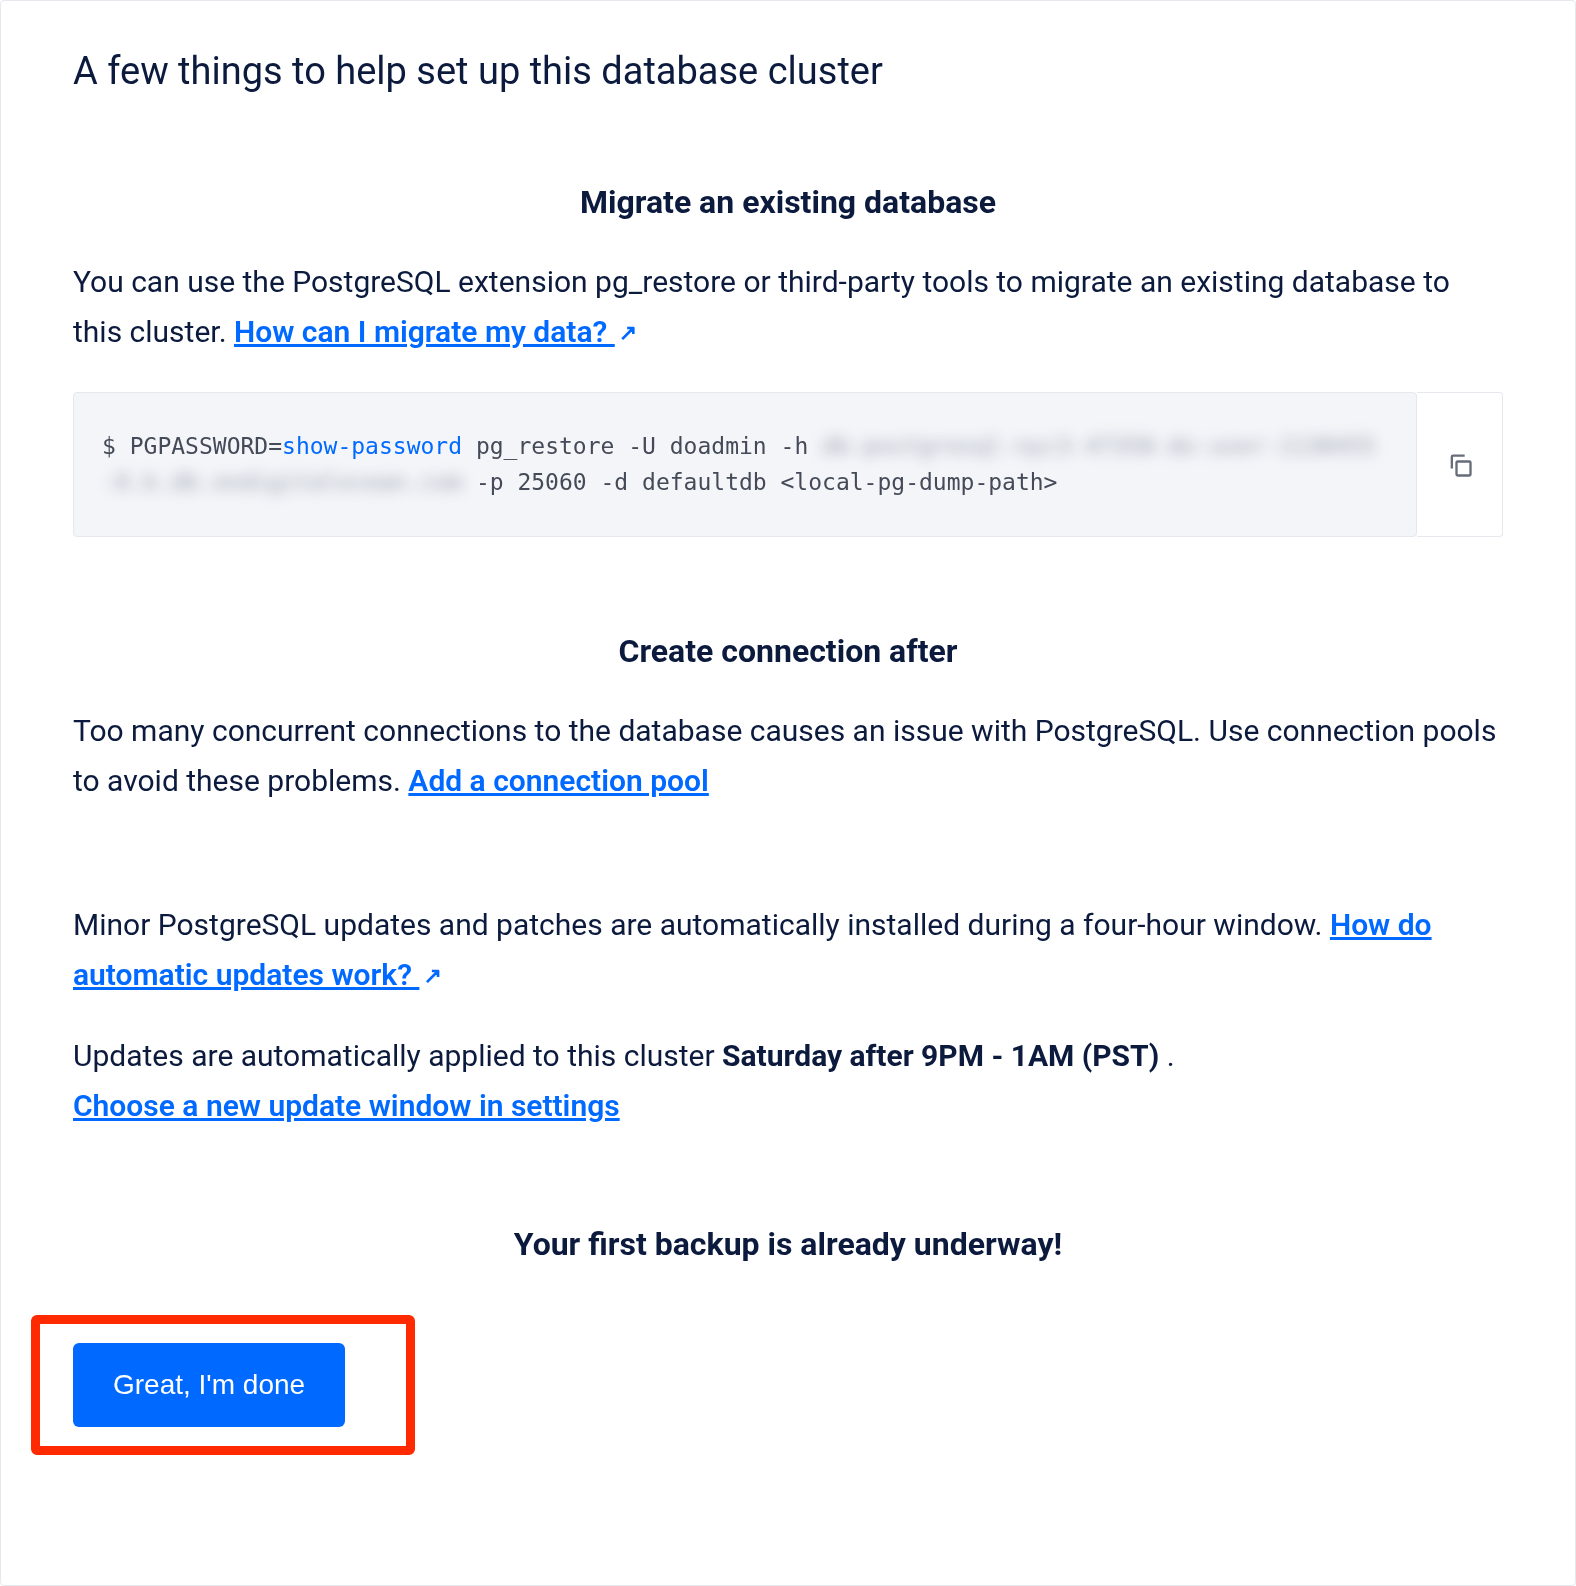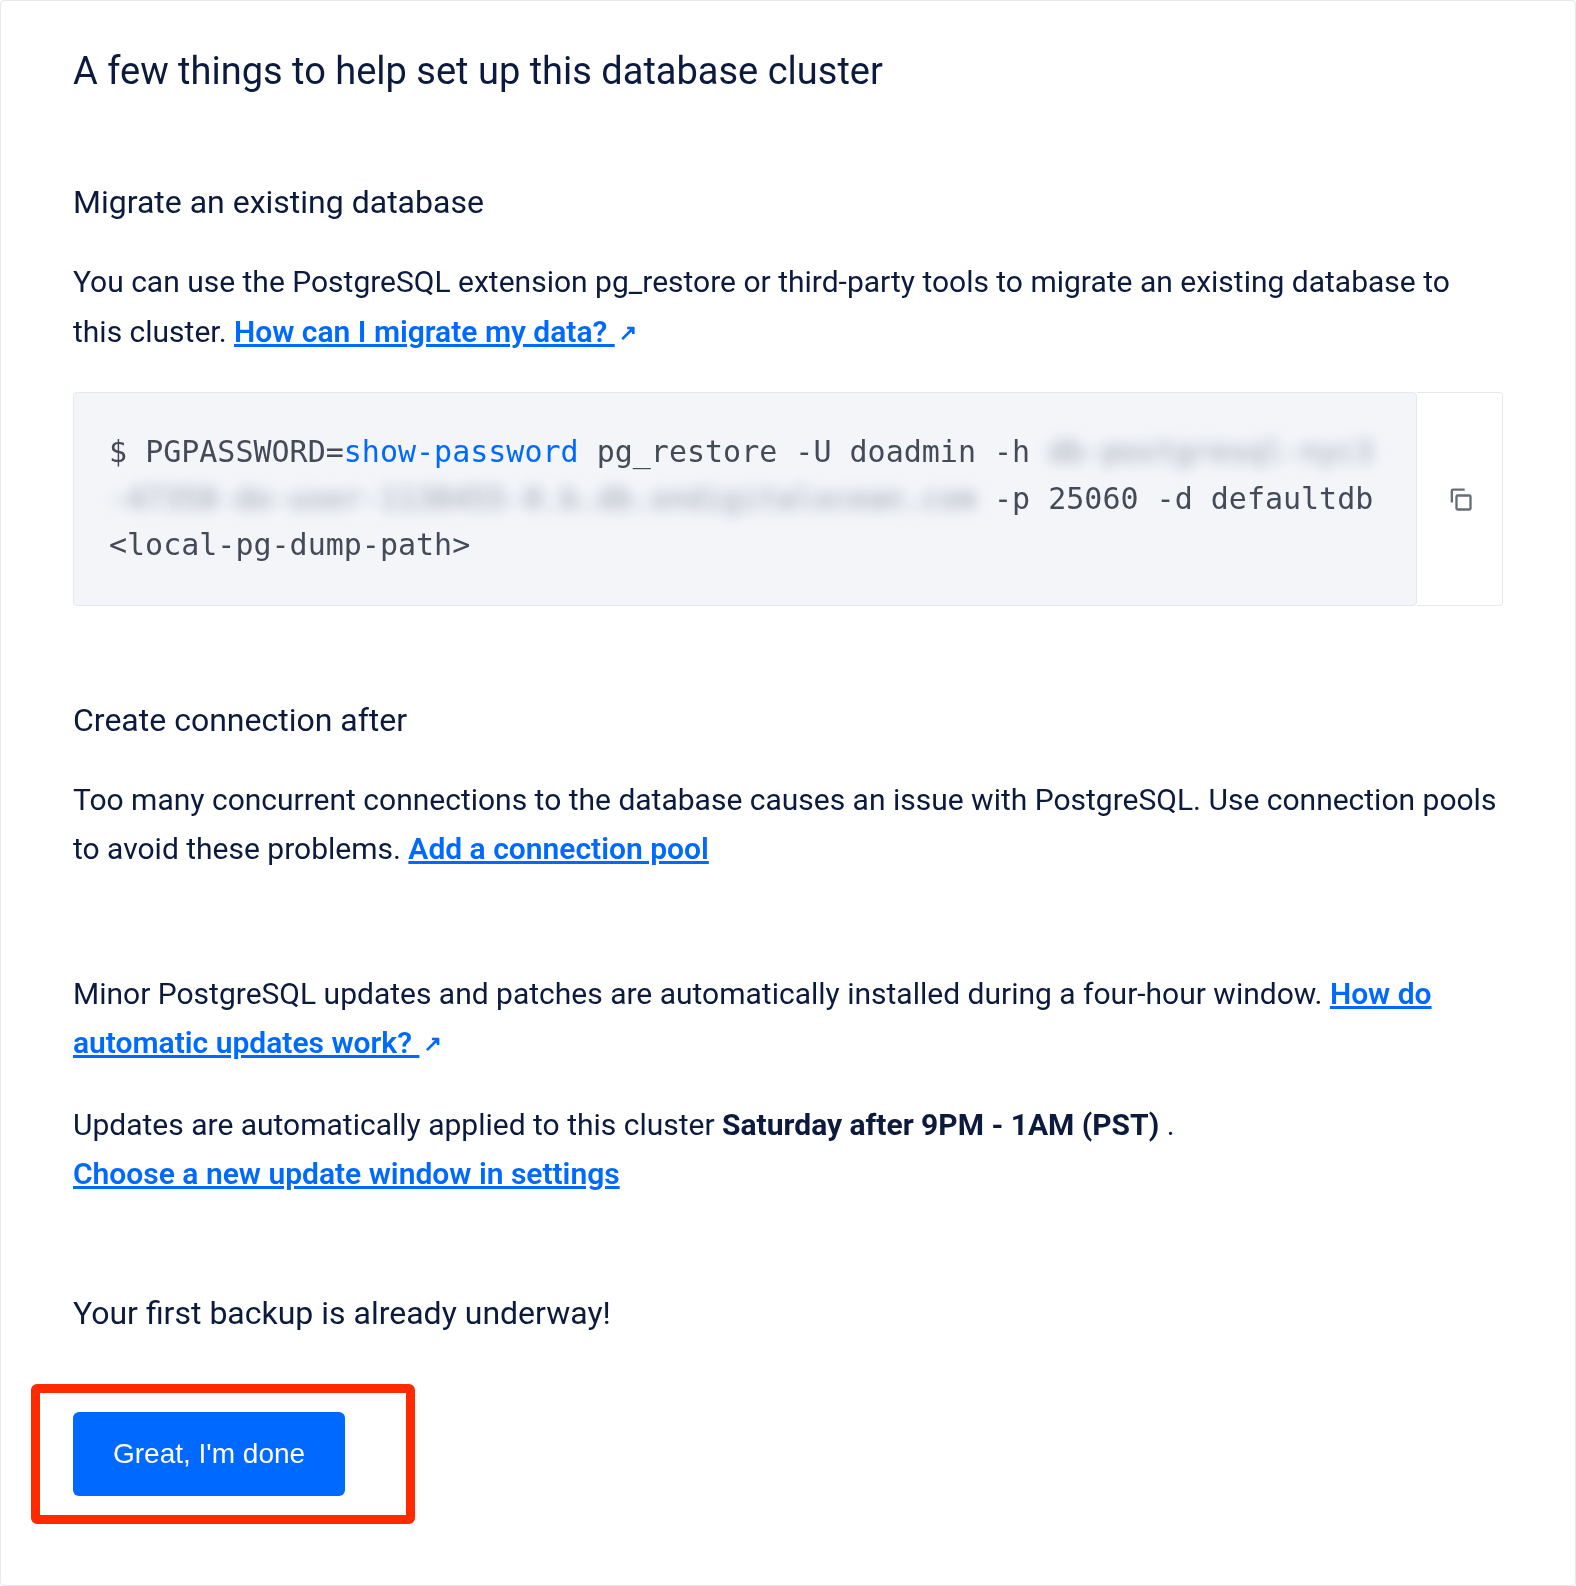--- a/index.html
+++ b/index.html
@@ -18,23 +18,24 @@
     position: relative;
   }
   h1.main-title {
     font-size: 38px;
     font-weight: 400;
     color: #0b1a3d;
     margin-bottom: 90px;
   }
   h2.section-title {
     font-size: 32px;
-    font-weight: 400;
+    font-weight: 700;
     color: #0b1a3d;
     margin-bottom: 36px;
+    text-align: center;
   }
   p.body-text {
     font-size: 30px;
     line-height: 1.65;
     color: #0b1a3d;
     margin-bottom: 0;
   }
   .section { margin-bottom: 95px; }
   a.link {
     color: #0069ff;
@@ -52,23 +53,23 @@
   .code-row {
     display: flex;
     align-items: stretch;
     margin-top: 36px;
   }
   .code-block {
     flex: 1;
     background: #f3f5f9;
     border: 1px solid #e5e8ed;
     border-radius: 4px;
-    padding: 36px 35px;
+    padding: 36px 28px;
     font-family: ui-monospace, SFMono-Regular, Menlo, Consolas, monospace;
-    font-size: 30px;
+    font-size: 23px;
     line-height: 1.55;
     color: #444a57;
     word-break: break-all;
     position: relative;
   }
   .code-block .prompt { color: #444a57; }
   .code-block .pwlink { color: #0069ff; text-decoration: none; }
   .blur-span {
     filter: blur(7px);
     color: #9aa1ad;

